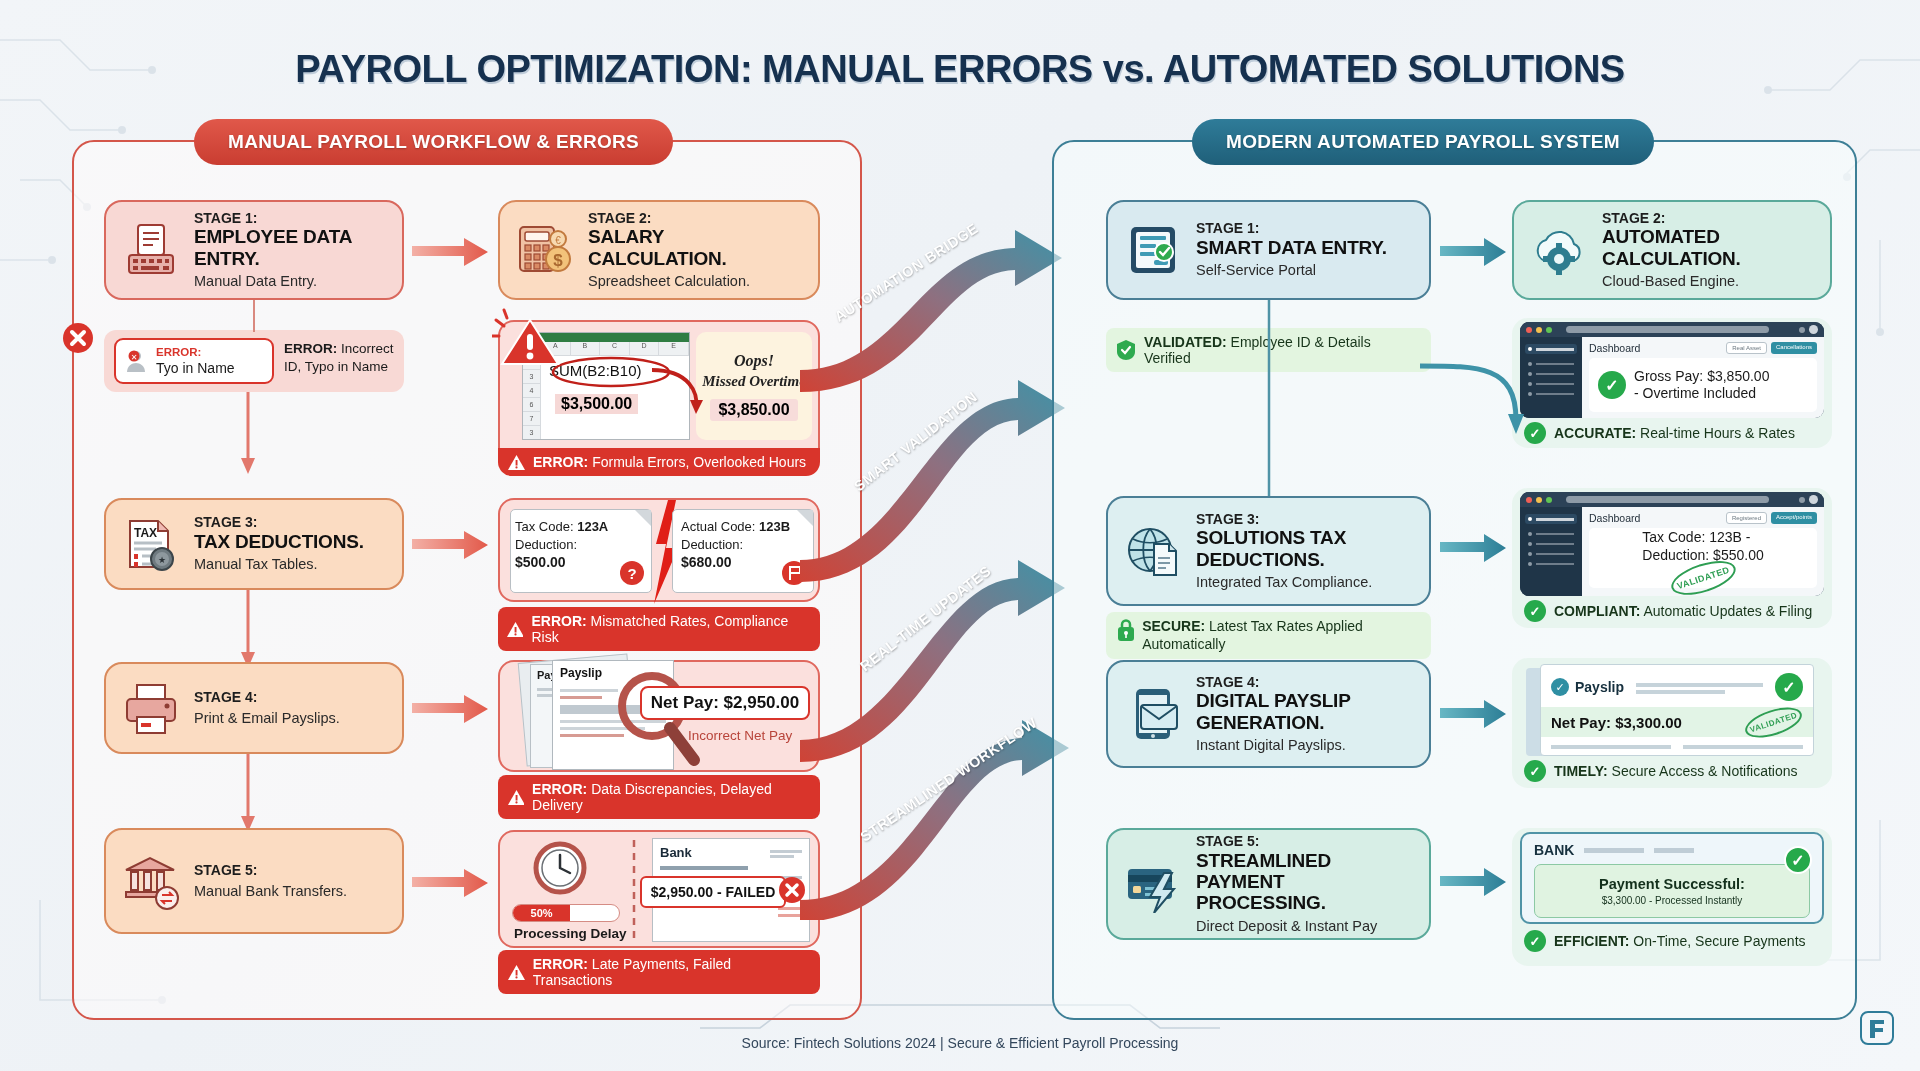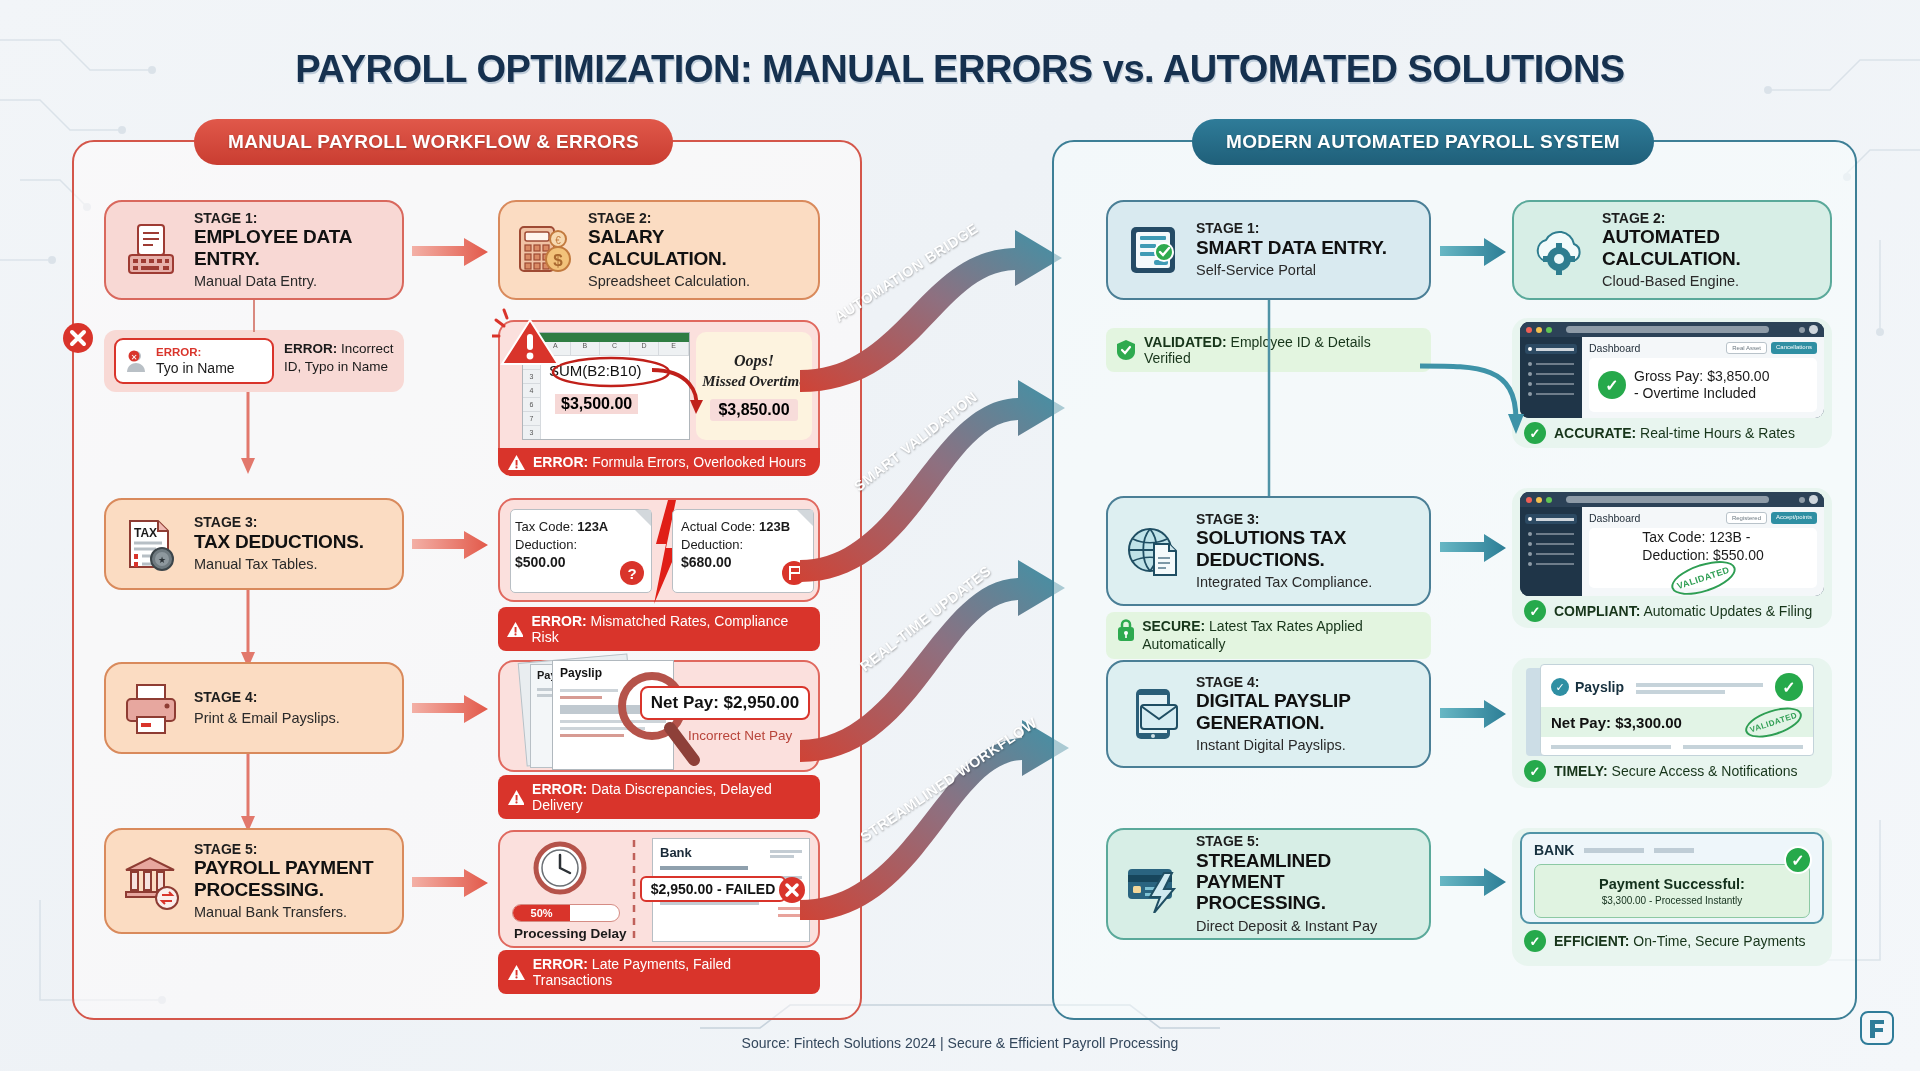--- a/index.html
+++ b/index.html
@@ -422,21 +422,20 @@
           <rect x="22" y="20" width="7" height="18"></rect>
           <rect x="35" y="20" width="7" height="18"></rect>
         </g>
       <rect x="4" y="40" width="44" height="5" fill="#e7a79f" stroke="#8e3c33" stroke-width="2"></rect>
       <circle cx="45" cy="46" r="11" fill="#fbeeec" stroke="#8e3c33" stroke-width="2"></circle>
       <path d="M40,43 h10 l-3,-3 M50,49 h-10 l3,3" stroke="#d9342b" stroke-width="2" fill="none"></path>
     </svg>
   </div>
   <div class="stage-txt">
     <div class="st-sub">STAGE 5:</div>
-    <div class="st-main">PAYROLL PAYMENT PROCESSING.</div>
     <div class="st-desc">Manual Bank Transfers.</div>
   </div>
 </div>
 <svg style="position:absolute;left:412px;top:866px" width="80" height="34">
   <path d="M0,11 L52,11 L52,3 L76,17 L52,31 L52,21 L0,21 Z" fill="url(#ar)"></path>
 </svg>
 
 <div class="detail detail-err" style="left:498px; top:830px; width:322px; height:118px;">
   <svg style="position:absolute;left:32px;top:8px" width="56" height="56">
     <circle cx="28" cy="28" r="24" fill="#fff" stroke="#b5534a" stroke-width="5"></circle>
@@ -464,21 +463,21 @@
       </div>
     <div style="padding:0 7px;margin-top:16px">
         <div style="height:3px;background:#c3ccd3;margin:4px 0;width:60%"></div>
         <div style="height:3px;background:#c3ccd3;margin:4px 0;width:70%"></div>
       </div>
     <div style="position:absolute;right:7px;bottom:20px">
         <div style="height:3px;background:#e8a39c;width:24px;margin:4px 0"></div>
         <div style="height:3px;background:#e8a39c;width:24px;margin:4px 0"></div>
       </div>
   </div>
-  <div style="position:absolute;left:140px;top:44px;width:146px;height:26px;background:#fff;border:2px solid #d9342b;border-radius:6px;display:flex;align-items:center;justify-content:center;font-size:14px;font-weight:bold;color:#111;">$2,950.00 - FAILED</div>
+  <div style="position:absolute;left:140px;top:44px;width:146px;height:32px;background:#fff;border:2px solid #d9342b;border-radius:6px;display:flex;align-items:center;justify-content:center;font-size:14px;font-weight:bold;color:#111;">$2,950.00 - FAILED</div>
   <svg style="position:absolute;left:278px;top:44px" width="28" height="28">
     <circle cx="14" cy="14" r="13" fill="#d9342b"></circle>
       <path d="M9,9 L19,19 M19,9 L9,19" stroke="#fff" stroke-width="3.5" stroke-linecap="round"></path>
   </svg>
 </div>
 <div class="strip strip-err" style="left:498px; top:950px; width:322px; border-radius:8px;">
   <svg width="17" height="15">
       <path d="M8.5,0 L17,15 L0,15 Z" fill="#fff"></path>
       <rect x="7.6" y="5" width="1.9" height="5.5" fill="#d9342b"></rect>
       <circle cx="8.5" cy="12.4" r="1.1" fill="#d9342b"></circle>

